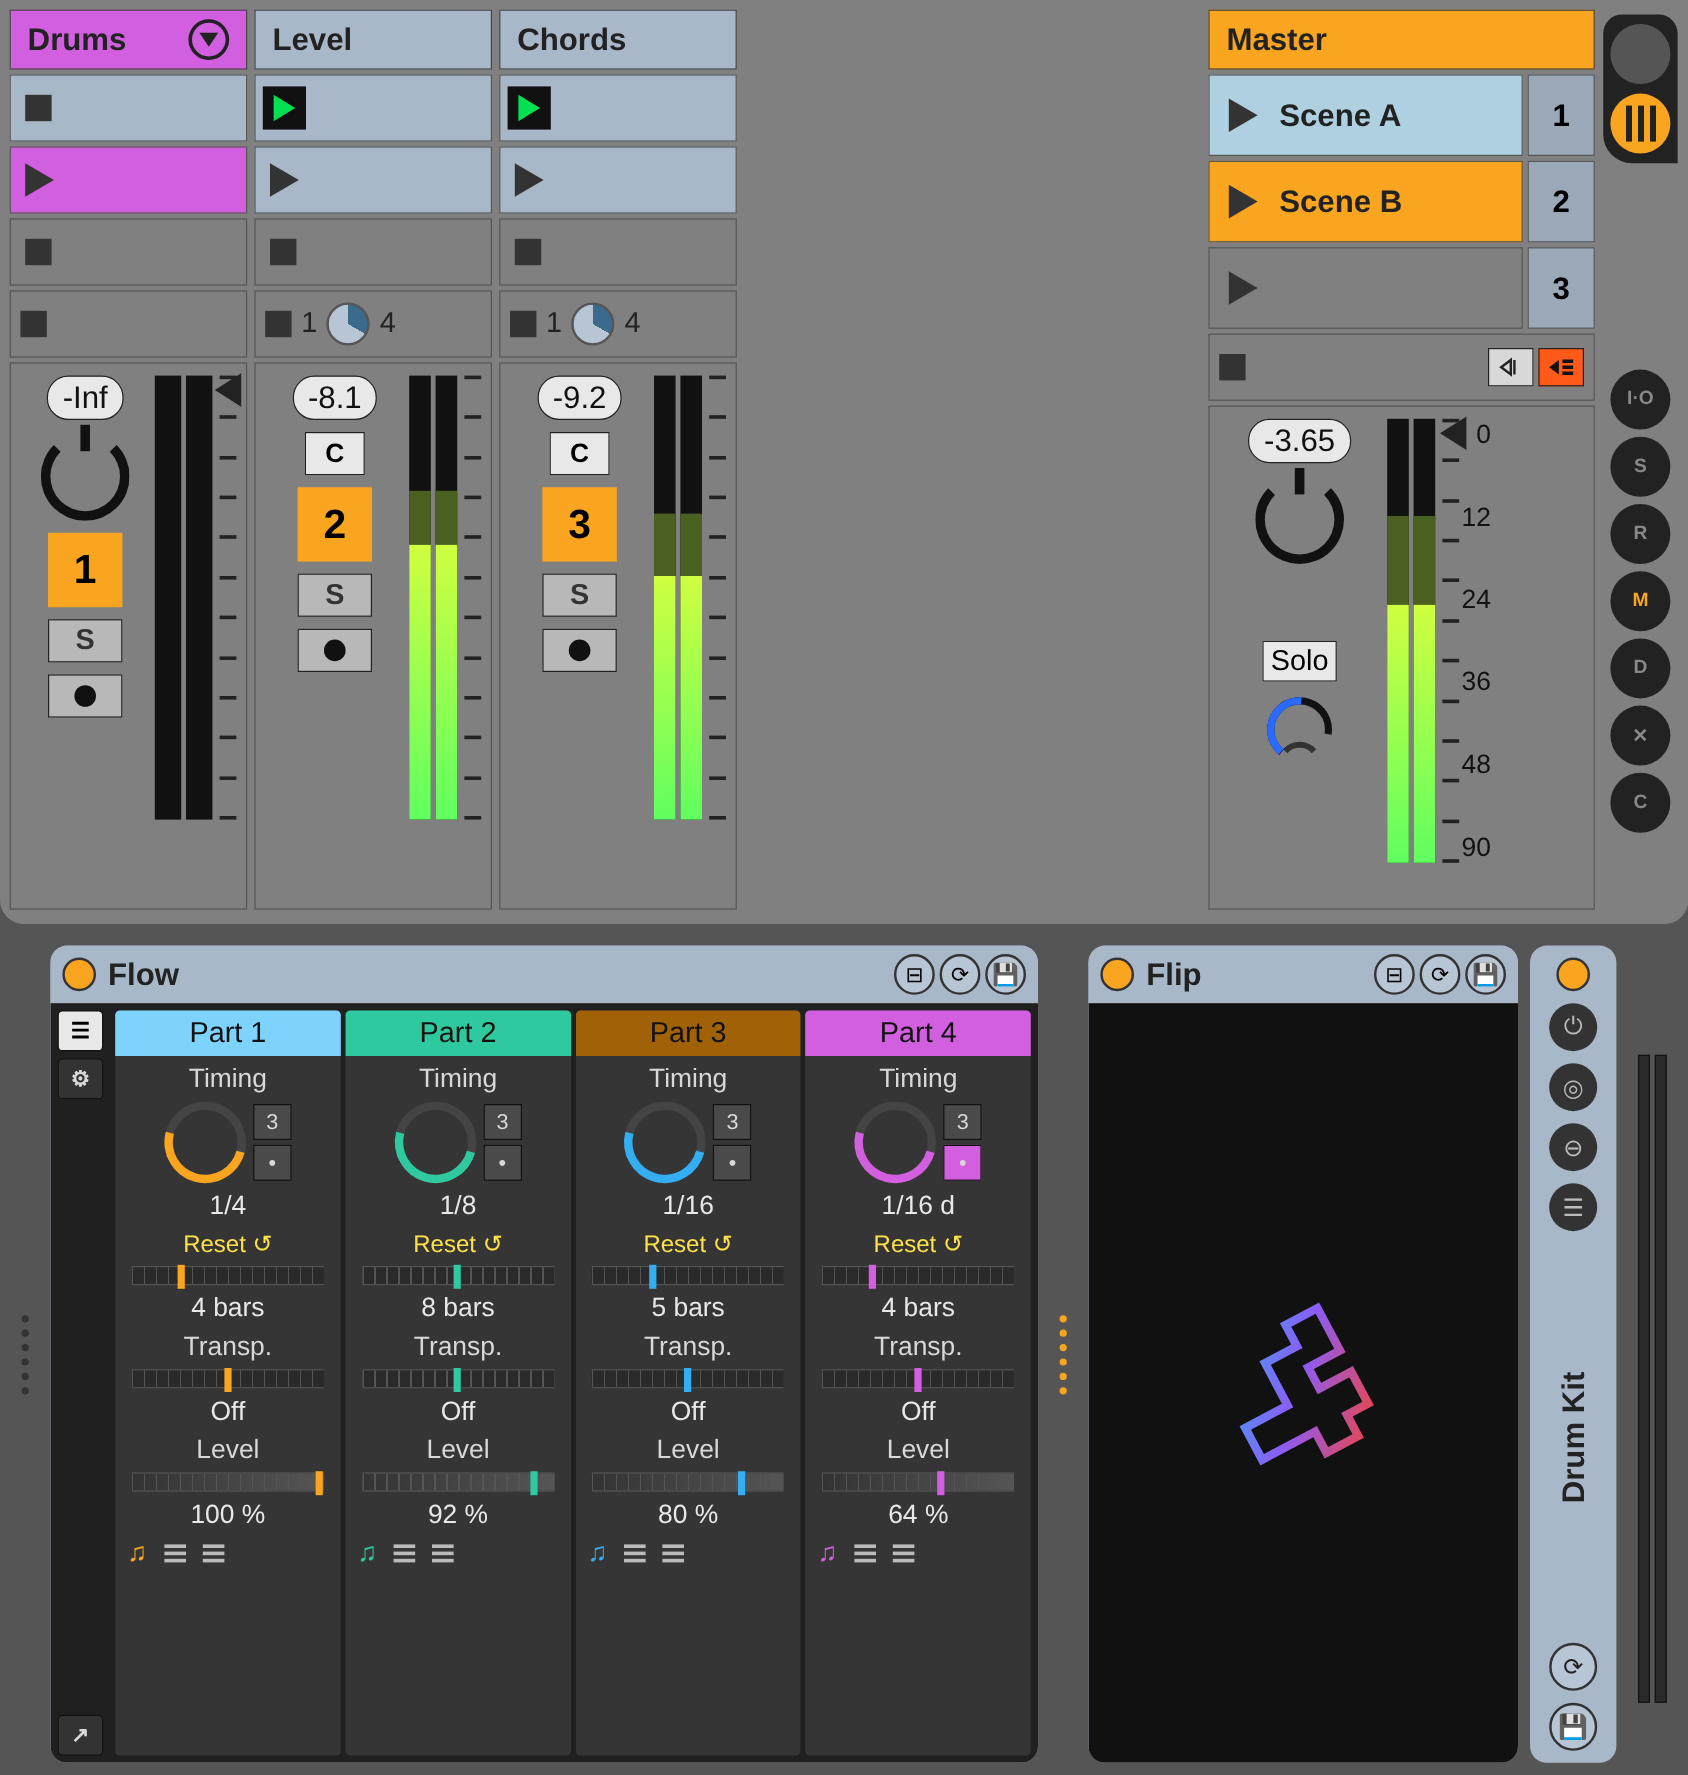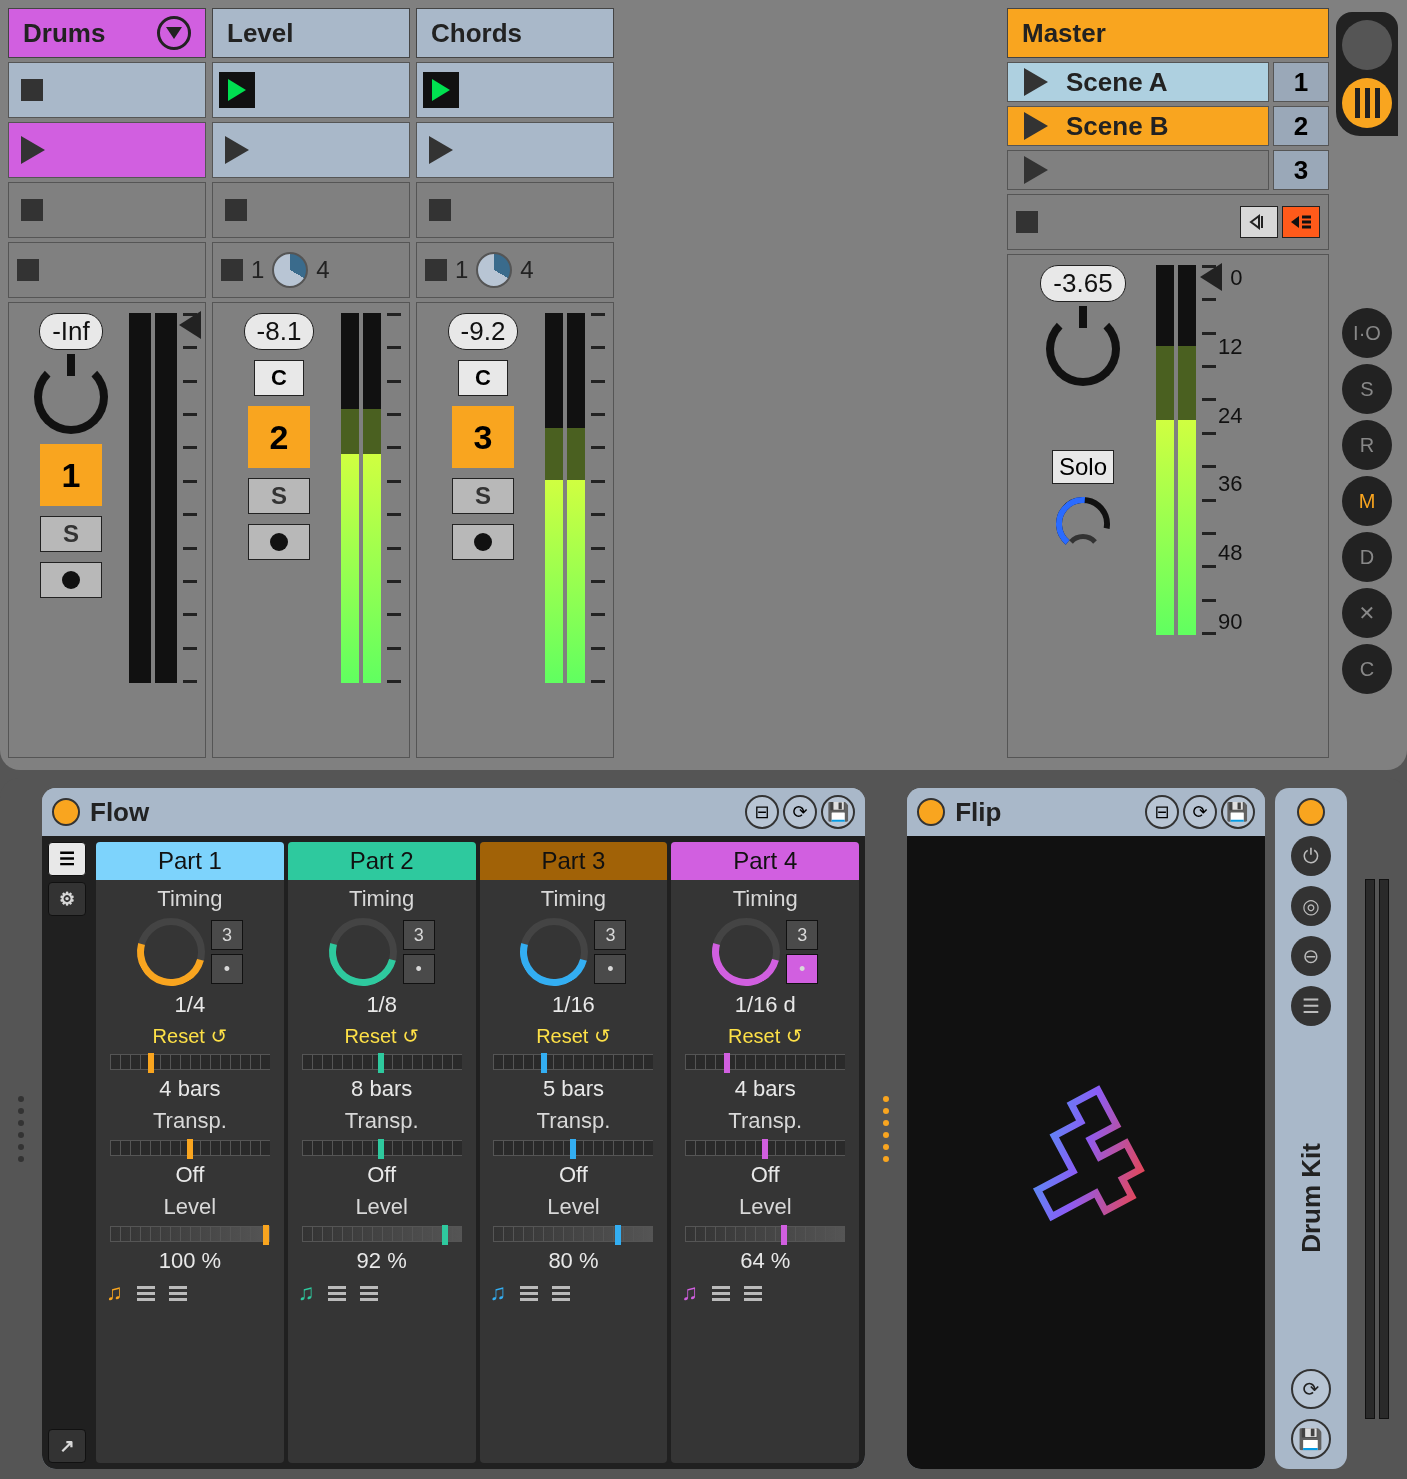--- a/index.html
+++ b/index.html
@@ -41,35 +41,35 @@
 .meter-pair{display:flex;gap:4px}
 .meter{width:18px;height:370px;background:#111;position:relative;display:flex;flex-direction:column-reverse}
 .meter.thick{width:22px}
 .meter-green{background:linear-gradient(to top,#60ff60,#d0ff40);}
 .meter-lowgreen{background:#4a6020}
 .scale{display:flex;flex-direction:column;justify-content:space-between;height:370px;margin-left:4px}
 .scale span{width:14px;height:3px;background:#222}
 .tri-right{width:0;height:0;border-right:22px solid #222;border-top:14px solid transparent;border-bottom:14px solid transparent;position:absolute}
 
 
-.scene-row{height:40px;display:flex;gap:4px}
+.scene-row{height:68px;display:flex;gap:4px}
 .scene-main{flex:1;background:#aed0e0;display:flex;align-items:center;padding-left:10px;gap:18px;border:1px solid #555}
 .scene-main.orange{background:#f9a51f}
 .scene-main.gray{background:#808080}
 .scene-num{width:56px;background:#9aa8b8;display:flex;align-items:center;justify-content:center;font-size:26px;font-weight:bold;border:1px solid #555}
 .scene-label{font-size:26px;font-weight:bold;color:#222}
 
 .master-mixer{flex:1;background:#808080;border:1px solid #555;display:flex;padding:10px;gap:8px}
 .scale-lbl{display:flex;flex-direction:column;justify-content:space-between;height:370px;font-size:22px;color:#111;text-align:right}
 .solo-lbl{background:#e8e8e8;border:1px solid #222;padding:2px 6px;font-size:24px}
 .cue-knob{width:60px;height:60px;position:relative}
 
 
 .side-col{width:64px;display:flex;flex-direction:column;align-items:center;gap:6px;padding-top:4px}
-.side-dot{width:50px;height:50px;border-radius:50%;background:#222;display:flex;align-items:center;justify-content:center;color:#888;font-size:20px;font-weight:normal}
+.side-dot{width:50px;height:50px;border-radius:50%;background:#222;display:flex;align-items:center;justify-content:center;color:#888;font-size:16px;font-weight:bold}
 .side-dot.active{color:#f9a51f}
 .side-dot.orange{background:#f9a51f}
 .hamb{width:30px;height:4px;background:#555;box-shadow:0 9px 0 #555,0 -9px 0 #555}
 .vbars{display:flex;gap:5px}.vbars span{width:5px;height:30px;background:#222}
 .side-top-wrap{background:#222;border-radius:16px 16px 0 24px;padding:8px 6px;display:flex;flex-direction:column;gap:8px}
 
 
 .devices{flex:1;display:flex;gap:10px;padding:10px;background:#555;border-radius:20px 20px 0 0;margin-top:8px}
 .dots-grip{width:22px;display:flex;flex-direction:column;gap:6px;align-items:center;justify-content:center}
 .dots-grip span{width:6px;height:6px;background:#333;border-radius:50%}

